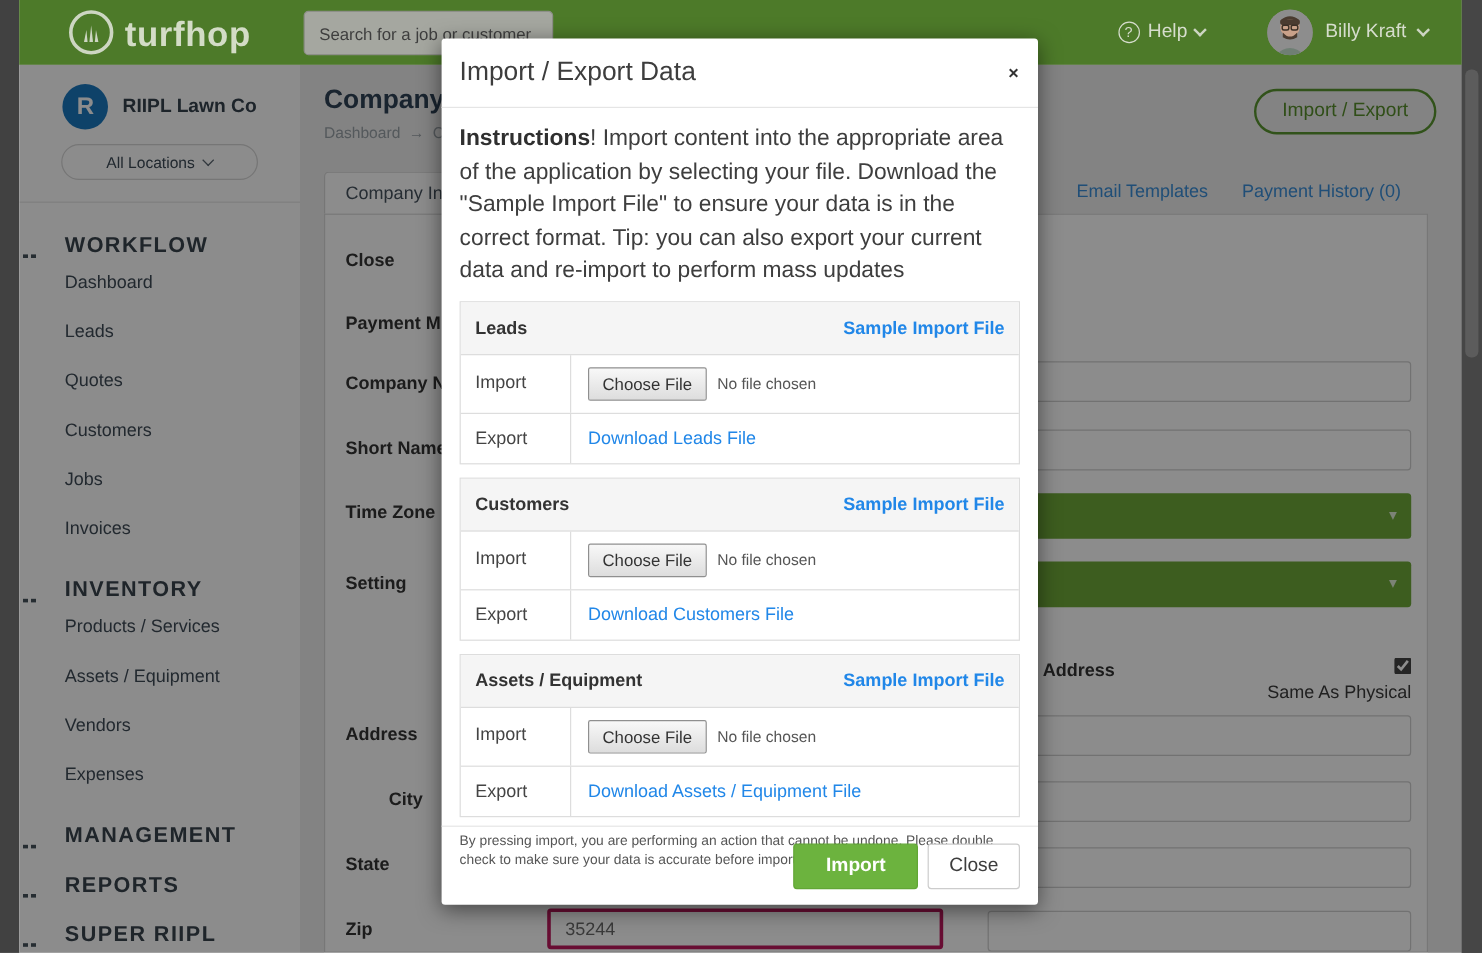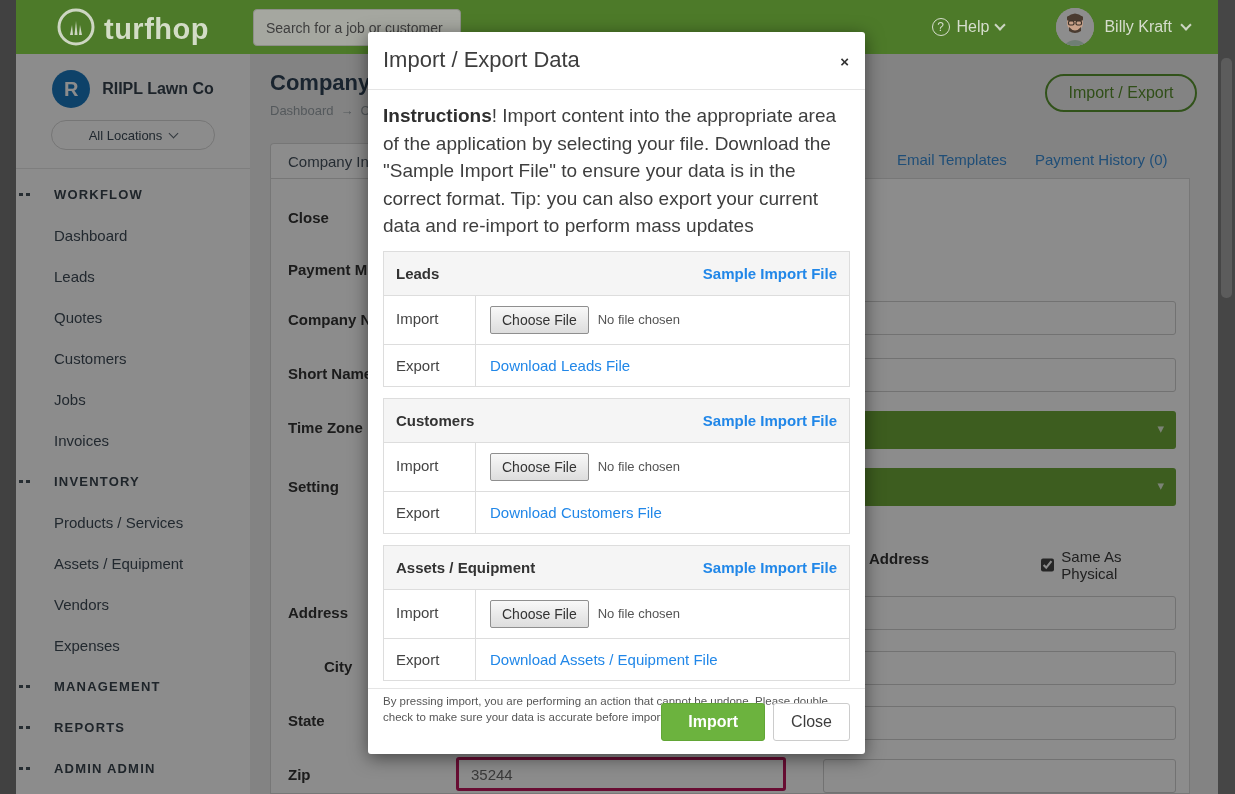--- a/index.html
+++ b/index.html
@@ -31,21 +31,21 @@
   .company-row { display:flex; align-items:center; justify-content:center; gap:12px; padding-top:16px; }
   .r-badge { width:38px; height:38px; border-radius:50%; background:#1b79c0; color:#fff; font-size:20px;
     font-weight:bold; display:flex; align-items:center; justify-content:center; }
   .company-name { font-size:16px; font-weight:bold; color:#36424e; }
   .loc-pill { margin:12px auto 0; width:164px; height:30px; border:1px solid #d7d7d7; border-radius:16px;
     display:flex; align-items:center; justify-content:center; gap:8px; font-size:13px; color:#3c4a56; cursor:pointer; }
   .loc-chev { width:7px; height:7px; border-right:1.5px solid #5a6570; border-bottom:1.5px solid #5a6570; transform:rotate(45deg); margin-top:-3px; }
   .side-divider { height:1px; background:#e6e6e6; margin-top:18px; }
   .nav-list { margin-top:5px; }
   .nav-row { height:41px; display:flex; align-items:center; }
-  .nav-row.header { font-size:13px; font-weight:bold; letter-spacing:1.2px; color:#39444e; }
+  .nav-row.header { font-size:18px; font-weight:bold; letter-spacing:1.2px; color:#39444e;align-items:flex-end; }
   .nav-row.item { font-size:15px; color:#3f4b57; cursor:pointer; }
   .dashes { width:14px; height:3px; margin-left:3px; margin-right:21px;
     background:repeating-linear-gradient(90deg,#46525c 0 4px,transparent 4px 7px); }
   .nav-row.item .indent { width:38px; }
 
   
   .main { position:absolute; left:234px; top:54px; width:968px; height:740px; background:#efefef; }
   .page-title { position:absolute; left:20px; top:16px; font-size:22px; font-weight:bold; color:#2f4256; white-space:nowrap; }
   .breadcrumb { position:absolute; left:20px; top:49px; font-size:13px; color:#9aa2a8; display:flex; gap:7px; }
   .ie-pill { position:absolute; left:795px; top:20px; width:152px; height:38px; border:2px solid #5a9630;
@@ -57,21 +57,21 @@
   .tab-link { position:absolute; top:97px; font-size:15px; color:#3b8fd9; cursor:pointer; white-space:nowrap; }
   .card { position:absolute; left:20px; top:124px; width:920px; height:616px; background:#ffffff; border:1px solid #d9d9d9; }
 
   .flabel { position:absolute; left:17px; font-size:15px; font-weight:bold; color:#333; white-space:nowrap; }
   .finput { position:absolute; left:185px; width:330px; height:34px; border:3px solid #be185d; border-radius:3px;
     background:#fff; font-size:15px; color:#6b6b6b; padding:0 12px; font-family:"Liberation Sans",sans-serif; }
   .rinput { position:absolute; left:552px; width:353px; height:34px; border:1px solid #cfcfcf; border-radius:3px; background:#fff; }
   .rselect { position:absolute; left:552px; width:353px; height:38px; border-radius:3px; background:#6fa93a; cursor:pointer; }
   .rselect .caret { position:absolute; right:12px; top:10px; color:rgba(255,255,255,0.8); font-size:13px; }
   .rlabel { position:absolute; left:598px; font-size:15px; font-weight:bold; color:#333; }
-  .same-wrap { position:absolute; left:770px; width:135px; display:flex; align-items:center; gap:7px; font-size:15px; color:#3b3b3b; }
+  .same-wrap { position:absolute; left:770px; width:135px; display:flex; align-items:flex-end; gap:7px; font-size:15px; color:#3b3b3b;flex-direction:column; }
   .same-wrap input { width:14px; height:14px; accent-color:#444; }
 
   
   .overlay { position:absolute; left:0; top:54px; width:100%; height:740px; background:rgba(0,0,0,0.45); z-index:20; }
   .modal { position:absolute; left:368px; top:32px; width:497px; height:722px; background:#ffffff; z-index:30;
     border-radius:3px; box-shadow:0 4px 18px rgba(0,0,0,0.5); }
   .modal-header { position:relative; height:58px; border-bottom:1px solid #e5e5e5; padding:15px; }
   .modal-title { font-size:22px; color:#3d3d3d; }
   .modal-close { position:absolute; right:16px; top:22px; font-size:15px; font-weight:bold; color:#333; cursor:pointer; line-height:1; }
   .modal-body { padding:12px 15px 0; }
@@ -208,21 +208,21 @@
       <div class="nav-row header">
           <span class="dashes"></span>
           <span>MANAGEMENT</span>
         </div>
       <div class="nav-row header">
           <span class="dashes"></span>
           <span>REPORTS</span>
         </div>
       <div class="nav-row header">
           <span class="dashes"></span>
-          <span>ADMIN ADMIN</span>
+          <span>SUPER RIIPL</span>
         </div>
     </div>
   </div>
 
   <div class="main">
     <div class="page-title">Company S</div>
     <div class="breadcrumb">
       <span>Dashboard</span>
       <span>→</span>
       <span>C</span>

